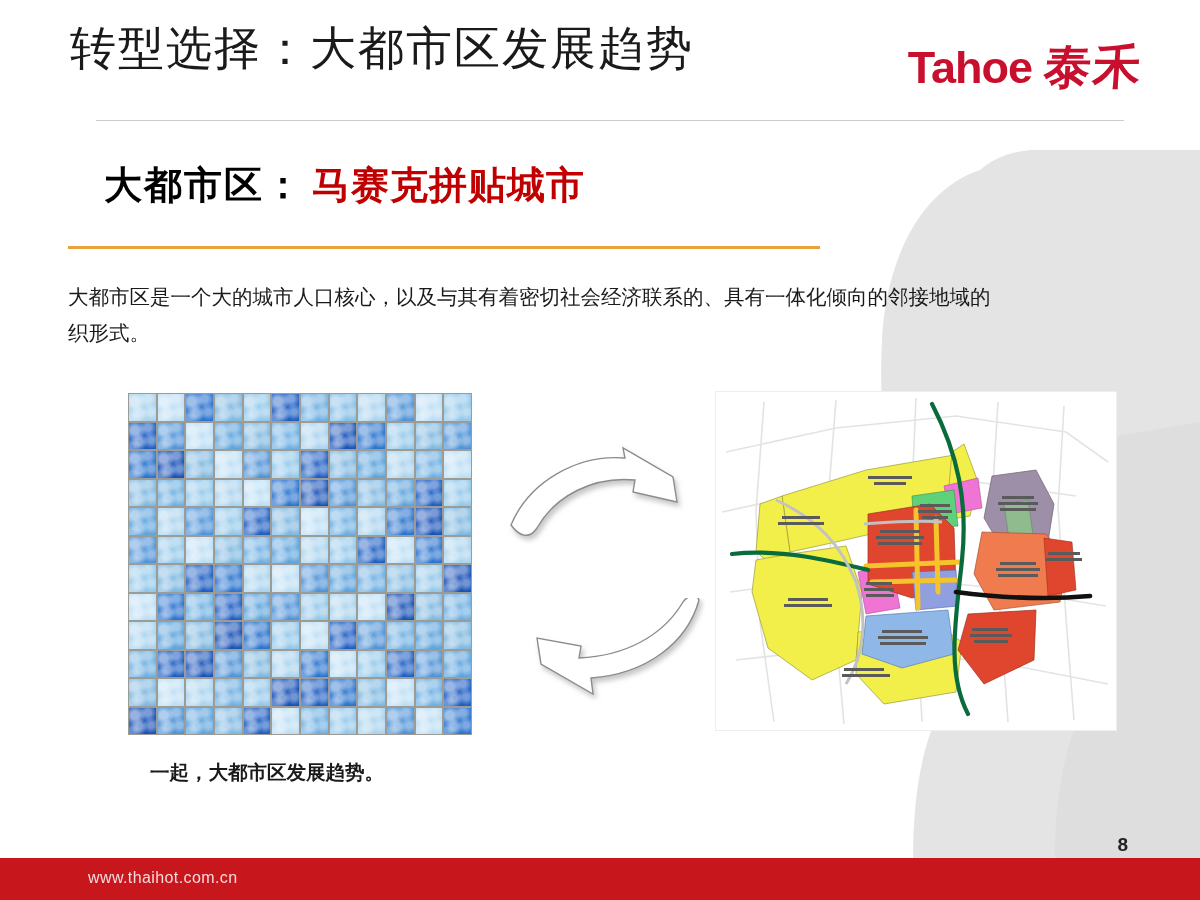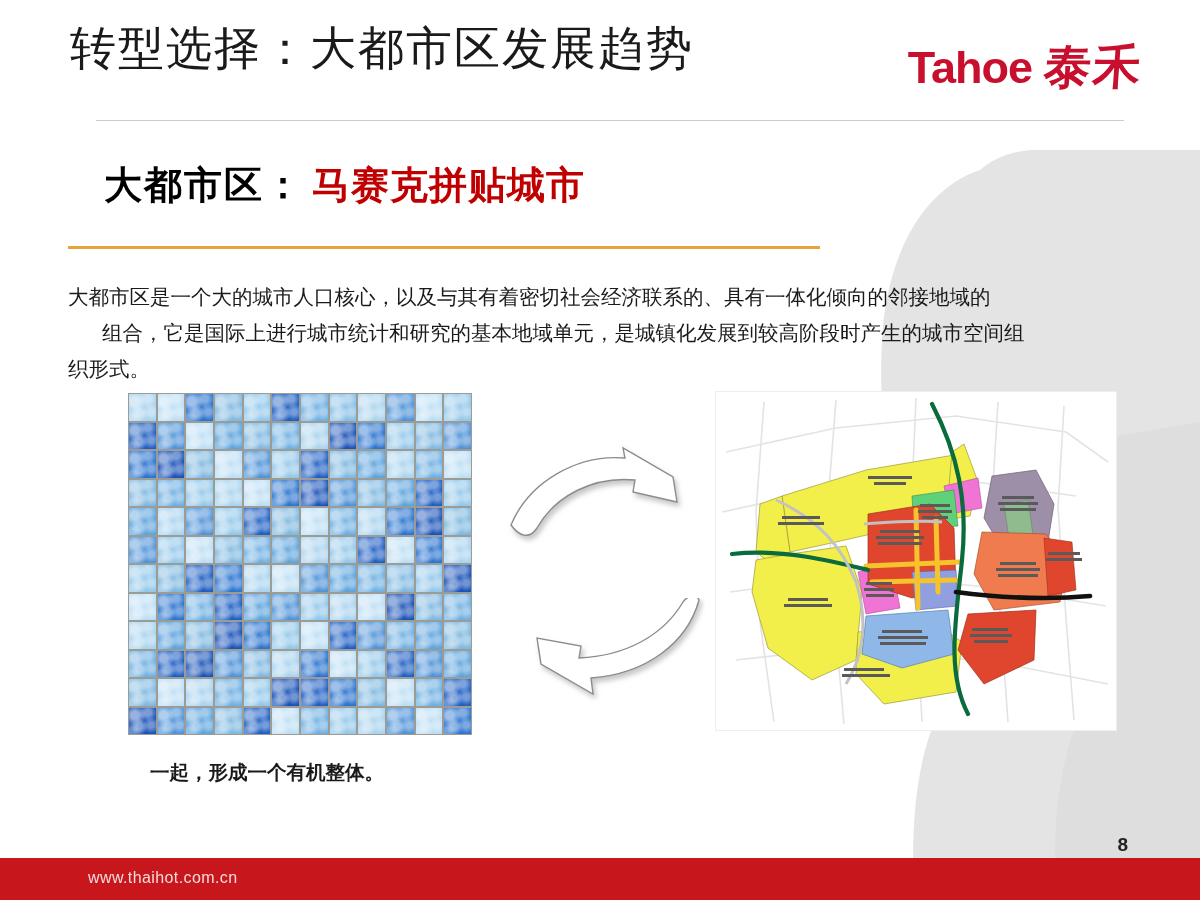--- a/index.html
+++ b/index.html
@@ -152,21 +152,20 @@
 
 <div id="header-rule"></div>
 
 <div id="subtitle">
   <span class="sub-blue">大都市区：</span><span class="sub-red">马赛克拼贴城市</span>
 </div>
 <div id="accent-rule" style="background: rgb(232, 163, 61);"></div>
 
 <div id="body-text">
   <span class="para-line">大都市区是一个大的城市人口核心，以及与其有着密切社会经济联系的、具有一体化倾向的邻接地域的</span>
-  <span class="para-line indent">组合，它是国际上进行城市统计和研究的基本地域单元，是城镇化发展到较高阶段时产生的城市空间组</span>
   <span class="para-line">织形式。</span>
 </div>
 
 <div id="mosaic-figure">
   <div id="mosaic-grid">
       <div class="tile" style="background: rgb(169, 211, 238);"></div>
       <div class="tile" style="background: rgb(188, 222, 244);"></div>
       <div class="tile" style="background: rgb(43, 116, 207);"></div>
       <div class="tile" style="background: rgb(127, 184, 224);"></div>
       <div class="tile" style="background: rgb(147, 200, 234);"></div>
@@ -424,21 +423,21 @@
       <rect x="256" y="236" width="36" height="3"></rect>
         <rect x="254" y="242" width="42" height="3"></rect>
         <rect x="258" y="248" width="34" height="3"></rect>
       <rect x="128" y="276" width="40" height="3"></rect>
         <rect x="126" y="282" width="48" height="3"></rect>
     </g>
   </svg>
 </div>
 
 <div class="caption" id="caption-mosaic">
-  <span class="cap-line second">一起，形成一个有机整体。</span>
+  <span class="cap-line second">一起，大都市区发展趋势。</span>
 </div>
 
 <div class="caption" id="caption-city">
 </div>
 
 <div id="page-number">8</div>
 <div id="footer-bar" style="background: rgb(200, 22, 29);">
   <span id="footer-url">www.thaihot.com.cn</span>
 </div>
 

